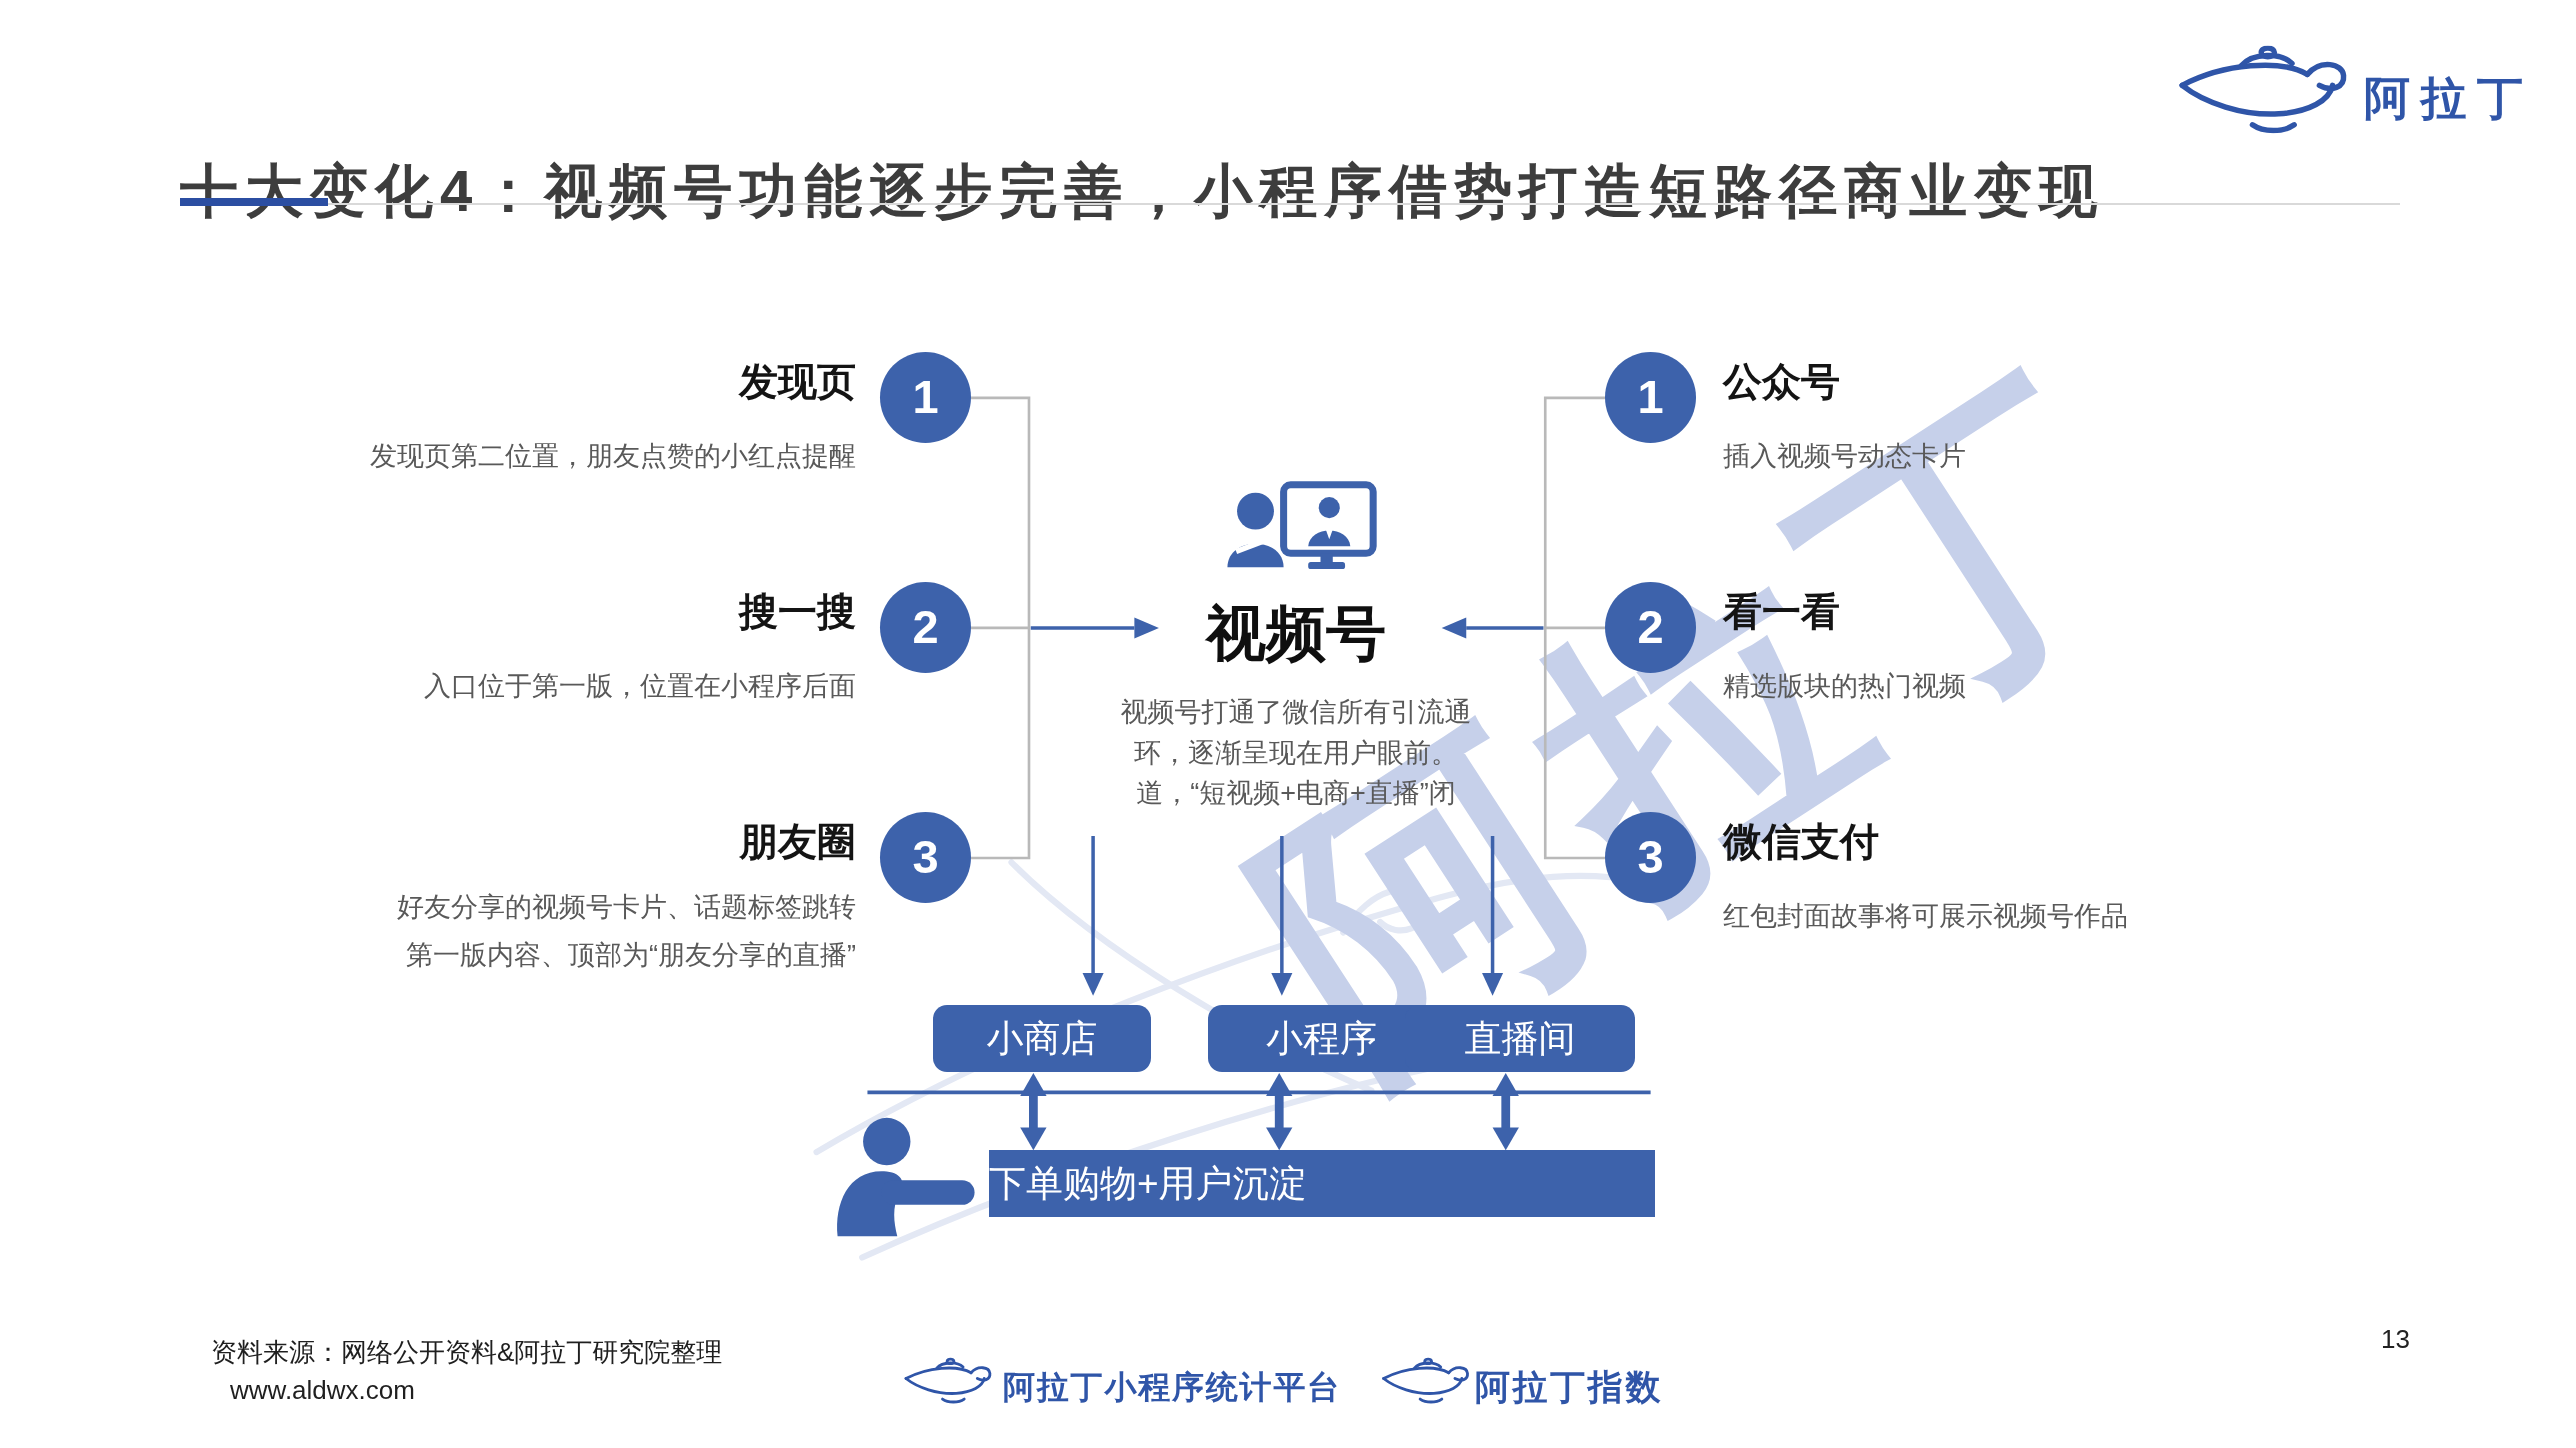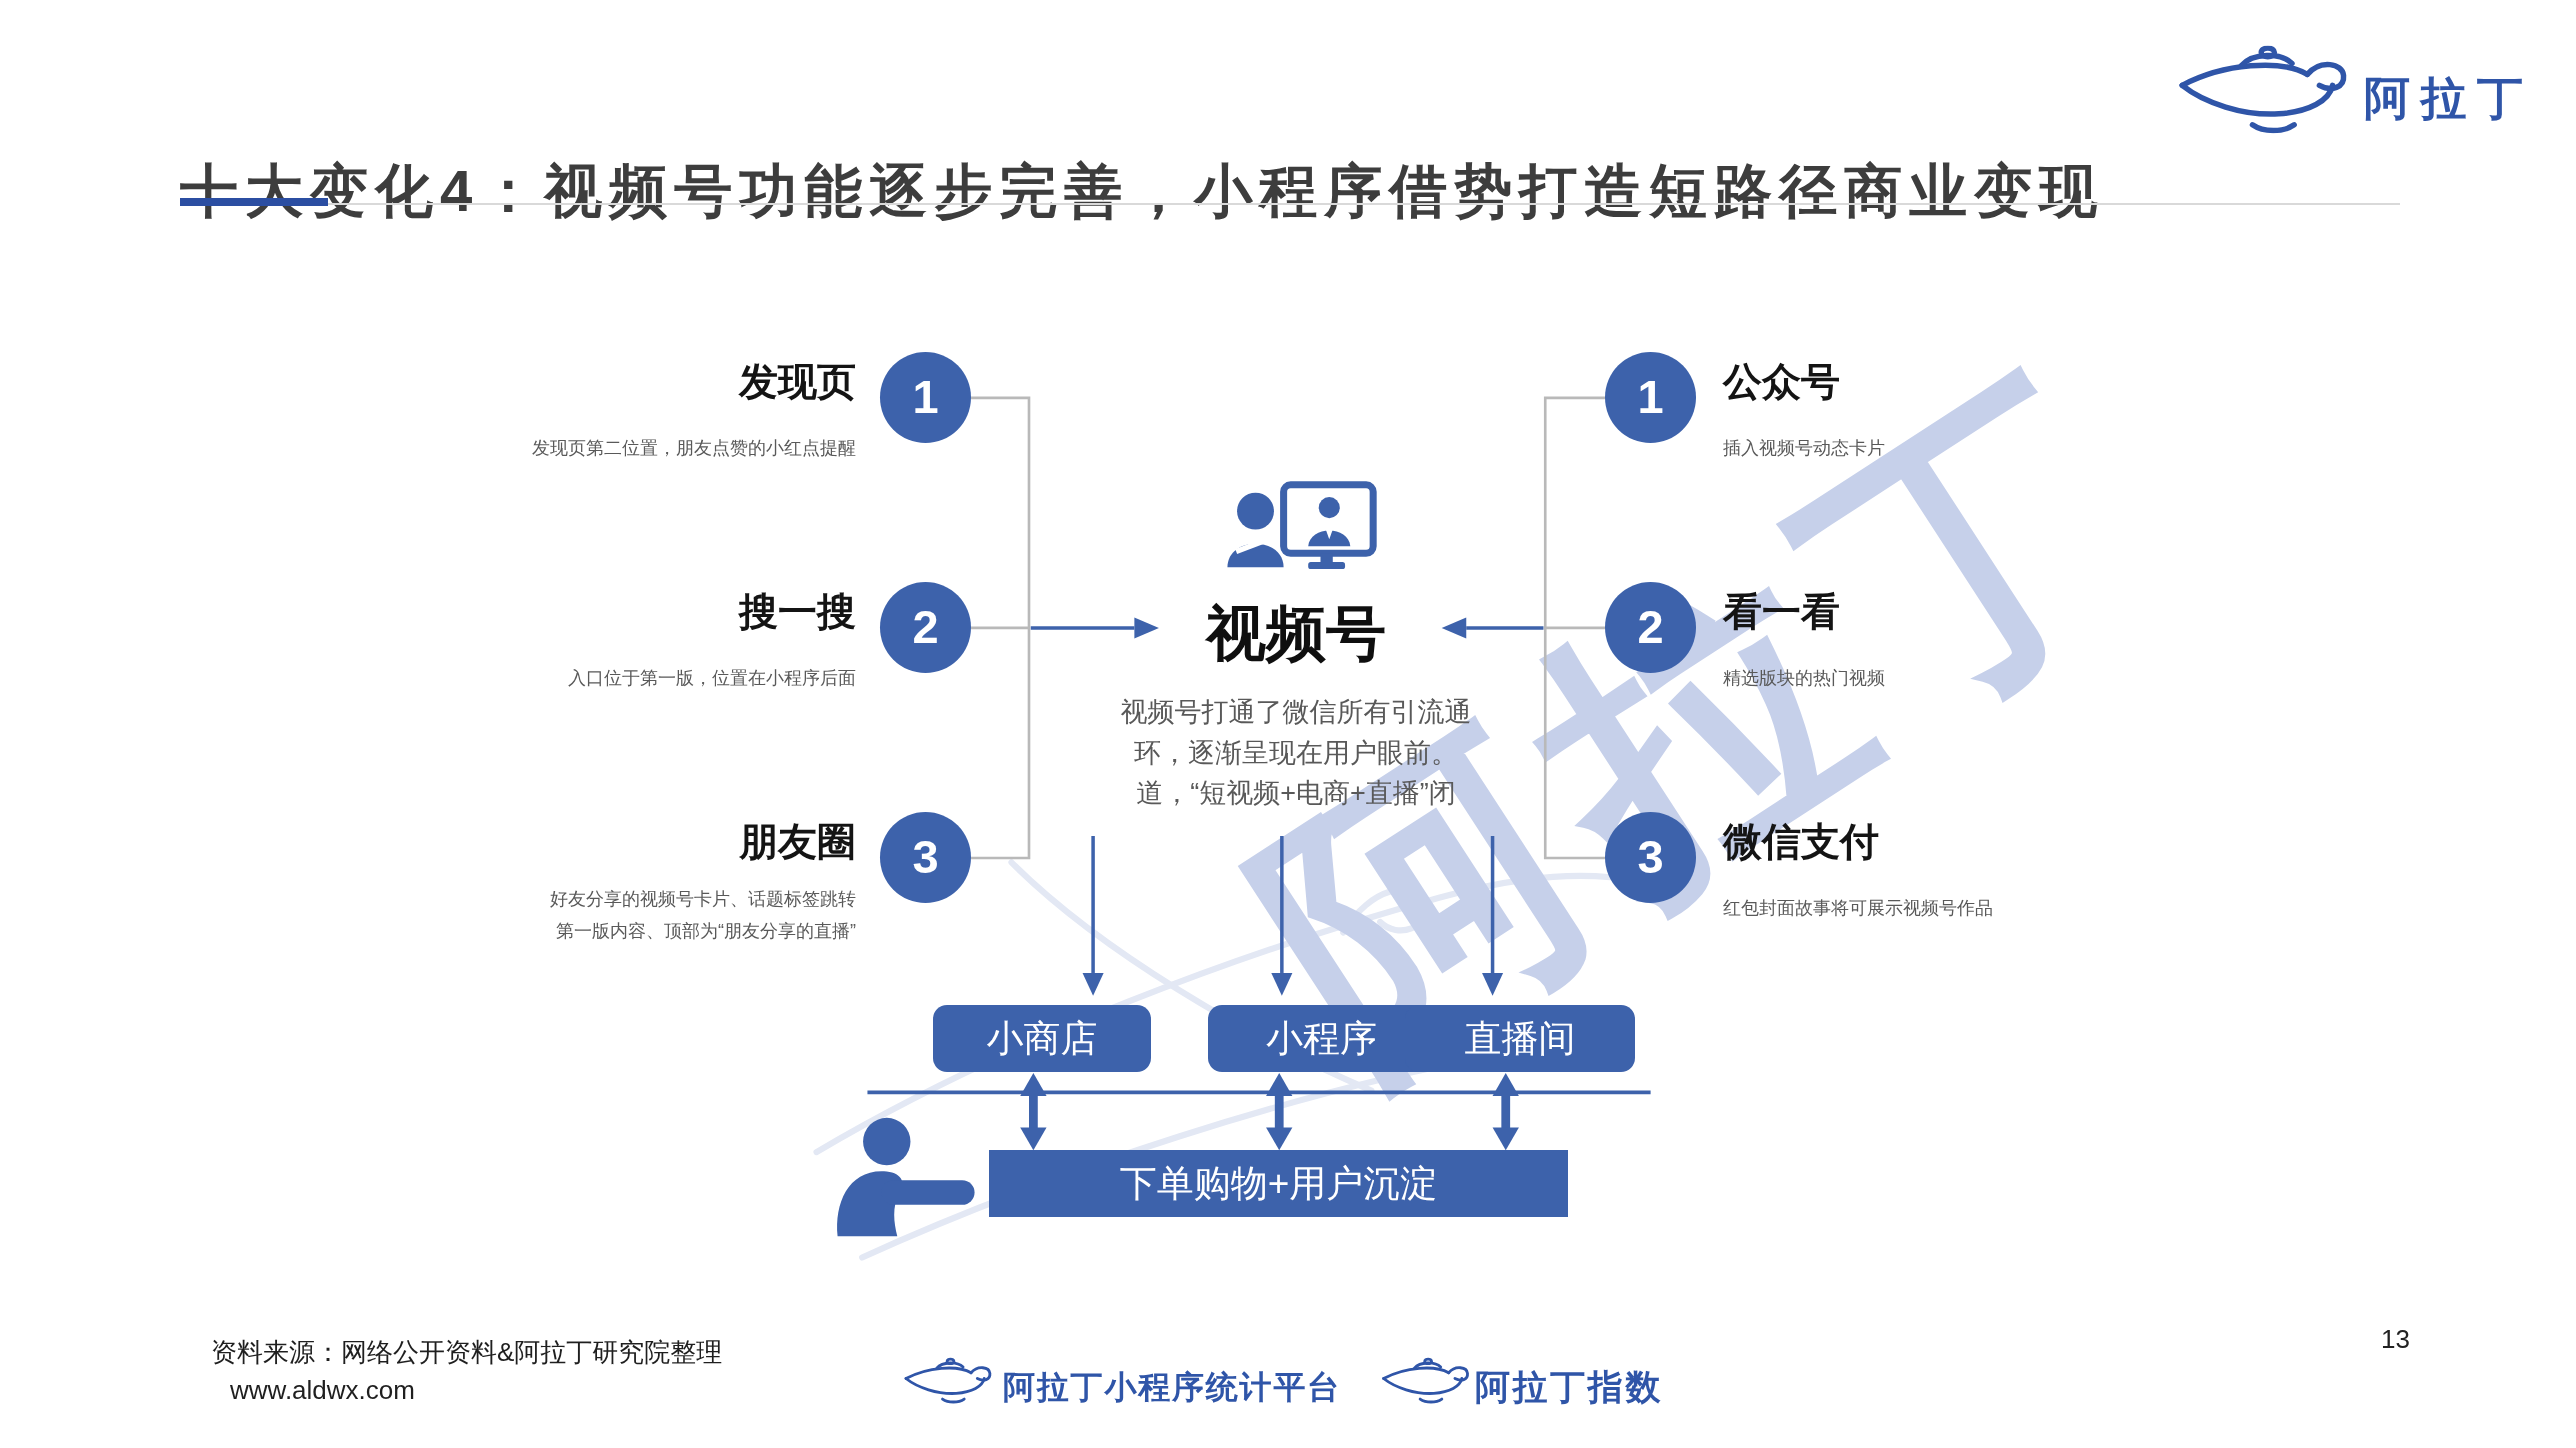--- a/index.html
+++ b/index.html
@@ -14,30 +14,30 @@
   .slide-title{left:180px;top:125px;font-size:58px;font-weight:bold;color:#3d3d3d;letter-spacing:7px;margin-top:28px;}
   .rule-gray{left:180px;top:203px;width:2220px;height:1.8px;background:#d9d9d9;}
   .rule-blue{left:180px;top:198px;width:148px;height:8px;background:#2b4ea2;}
   
   .brand-text{left:2364px;top:68px;font-size:46px;font-weight:bold;color:var(--logo-blue);letter-spacing:10.5px;}
   
   .circle{width:91px;height:91px;border-radius:50%;background:var(--blue);color:#fff;
           font-size:47px;font-weight:bold;text-align:center;line-height:90px;z-index:2;}
   
   .item-title{font-size:39px;font-weight:bold;color:#141414;z-index:2;}
-  .item-desc{font-size:18px;color:var(--desc);z-index:2;line-height:1.78;}
+  .item-desc{font-size:27px;color:var(--desc);z-index:2;line-height:1.78;}
   .r-align{text-align:right;}
   
   .center-title{left:1107px;top:594px;width:378px;text-align:center;font-size:60px;font-weight:bold;color:#0f0f0f;z-index:2;}
   .center-desc{left:1094px;top:692px;width:404px;text-align:center;font-size:27px;color:var(--desc);line-height:1.5;z-index:2;}
   
   .channel-box{top:1005px;height:67px;background:var(--blue);border-radius:14px;color:#fff;
                font-size:37px;text-align:center;line-height:67px;z-index:2;}
-  .result-bar{left:989px;top:1150px;width:579px;height:67px;background:var(--blue);color:#fff;
-              font-size:37px;text-align:center;line-height:67px;z-index:2;}
+  .result-bar{left:989px;top:1150px;width:666px;height:67px;background:var(--blue);color:#fff;
+              font-size:37px;line-height:67px;z-index:2;}
   
   .src1{left:211px;top:1335px;font-size:26px;color:#1f1f1f;z-index:2;}
   .src2{left:230px;top:1375px;font-size:26px;color:#1f1f1f;z-index:2;}
   .flogo1{left:1003px;top:1366px;font-size:32px;font-weight:bold;color:var(--logo-blue);letter-spacing:1.8px;z-index:2;}
   .flogo2{left:1475px;top:1364px;font-size:35px;font-weight:bold;color:var(--logo-blue);letter-spacing:2.6px;z-index:2;}
   .page-num{left:2381px;top:1324px;font-size:26px;color:#222;z-index:2;}
   
   .watermark{left:1299px;top:834px;font-size:299px;font-weight:bold;color:var(--wm);line-height:1;
              transform:rotate(-33deg);transform-origin:0 50%;z-index:0;letter-spacing:26px;}
   svg.overlay{left:0;top:0;z-index:1;}

